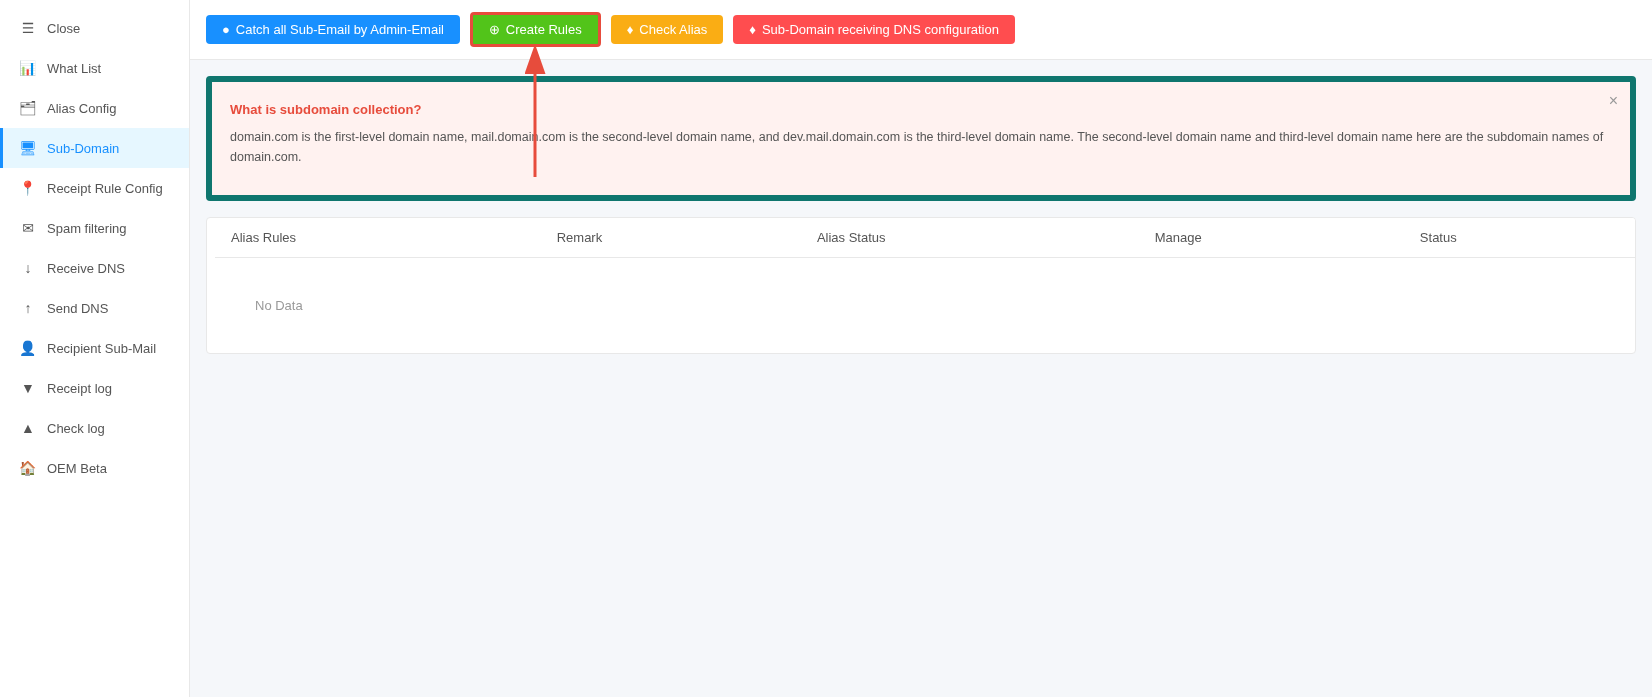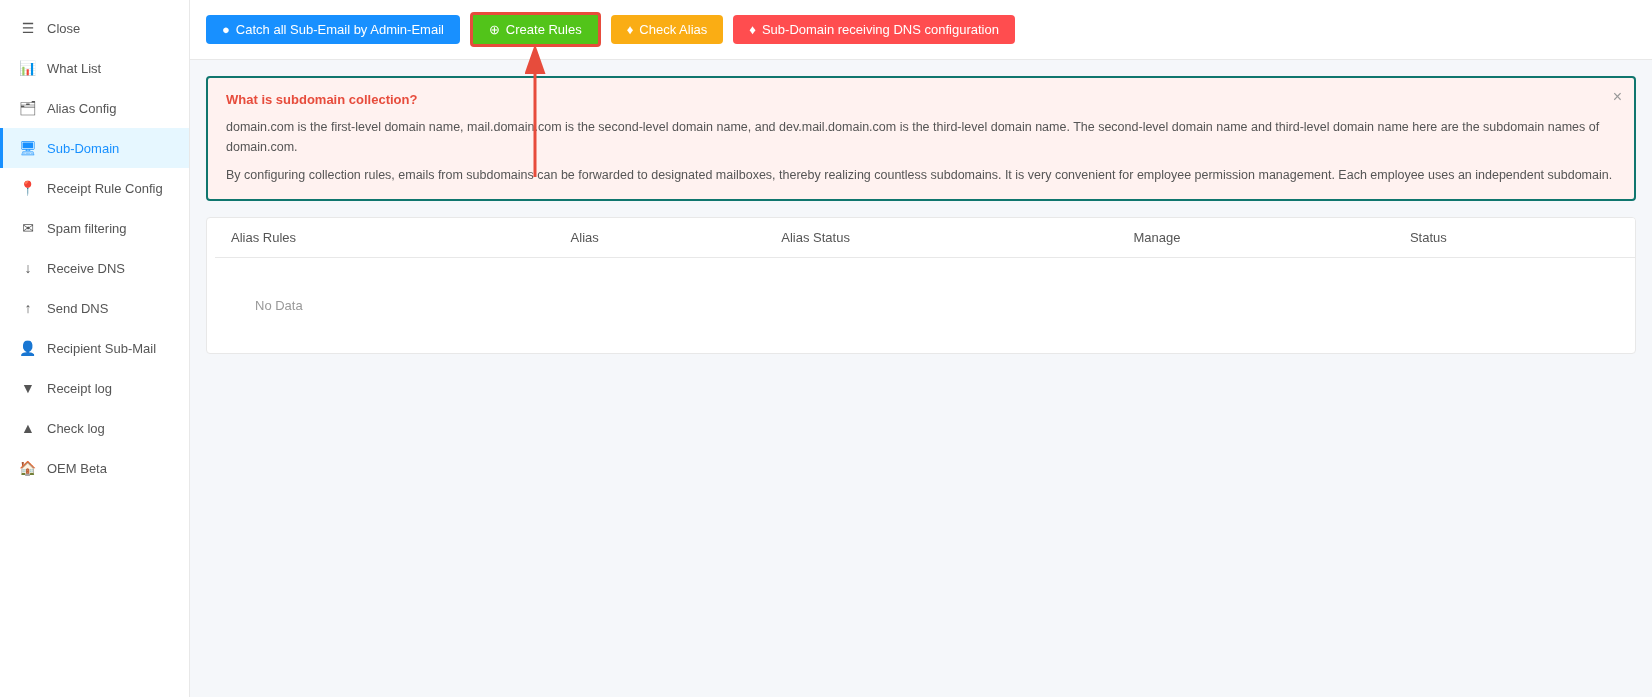--- a/index.html
+++ b/index.html
@@ -84,23 +84,23 @@
       color: #fff;
     }
     .btn-red {
       background: #ff4d4f;
       color: #fff;
     }
 
     
     .info-box {
       background: #fff2f0;
-      border: 2px solid #0f766e;
+      border: 6px solid #0f766e;
       border-radius: 4px;
-      padding: 14px 18px;
+      padding: 20px 18px;
       margin: 16px;
       position: relative;
     }
     .info-box-title {
       color: #e74c3c;
       font-weight: bold;
       font-size: 13px;
       margin-bottom: 10px;
     }
     .info-box-text {
@@ -240,30 +240,29 @@
       <span>♦</span>
       <span>Sub-Domain receiving DNS configuration</span>
     </button>
   </div>
 
   <div class="content-area">
 
     <div class="info-box">
       <div class="info-box-title">What is subdomain collection?</div>
       <div class="info-box-text" style="margin-bottom:8px;">domain.com is the first-level domain name, mail.domain.com is the second-level domain name, and dev.mail.domain.com is the third-level domain name. The second-level domain name and third-level domain name here are the subdomain names of domain.com.</div>
-      <div class="info-box-text">By configuring collection rules, emails from subdomains can be forwarded to designated mailboxes, thereby realizing countless subdomains. It is very convenient for employee permission management. Each employee uses an independent subdomain.</div>
       <span class="info-box-close">×</span>
     </div>
 
     <div class="table-container">
       <table>
         <thead>
           <tr>
             <th>Alias Rules</th>
-            <th>Alias</th>
+            <th>Remark</th>
             <th>Alias Status</th>
             <th>Manage</th>
             <th>Status</th>
           </tr>
         </thead>
         <tbody>
           <tr>
             <td colspan="5" class="no-data">No Data</td>
           </tr>
         </tbody>

